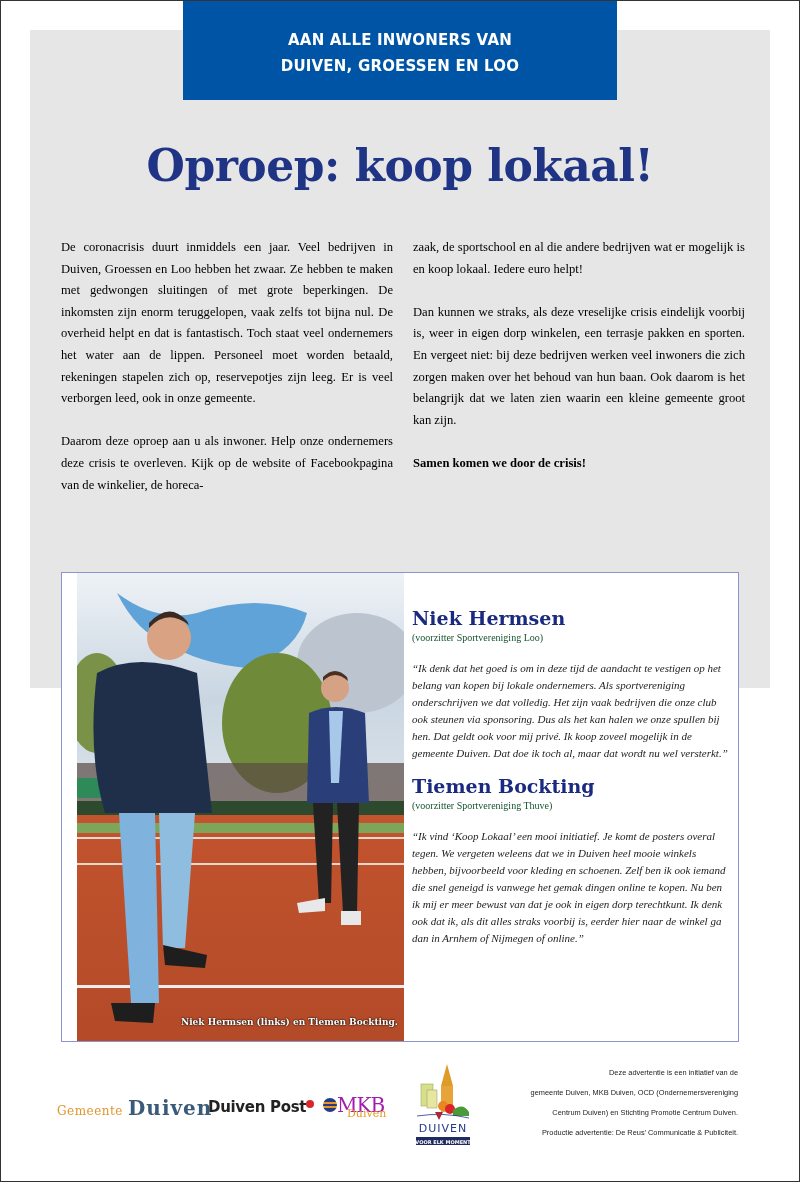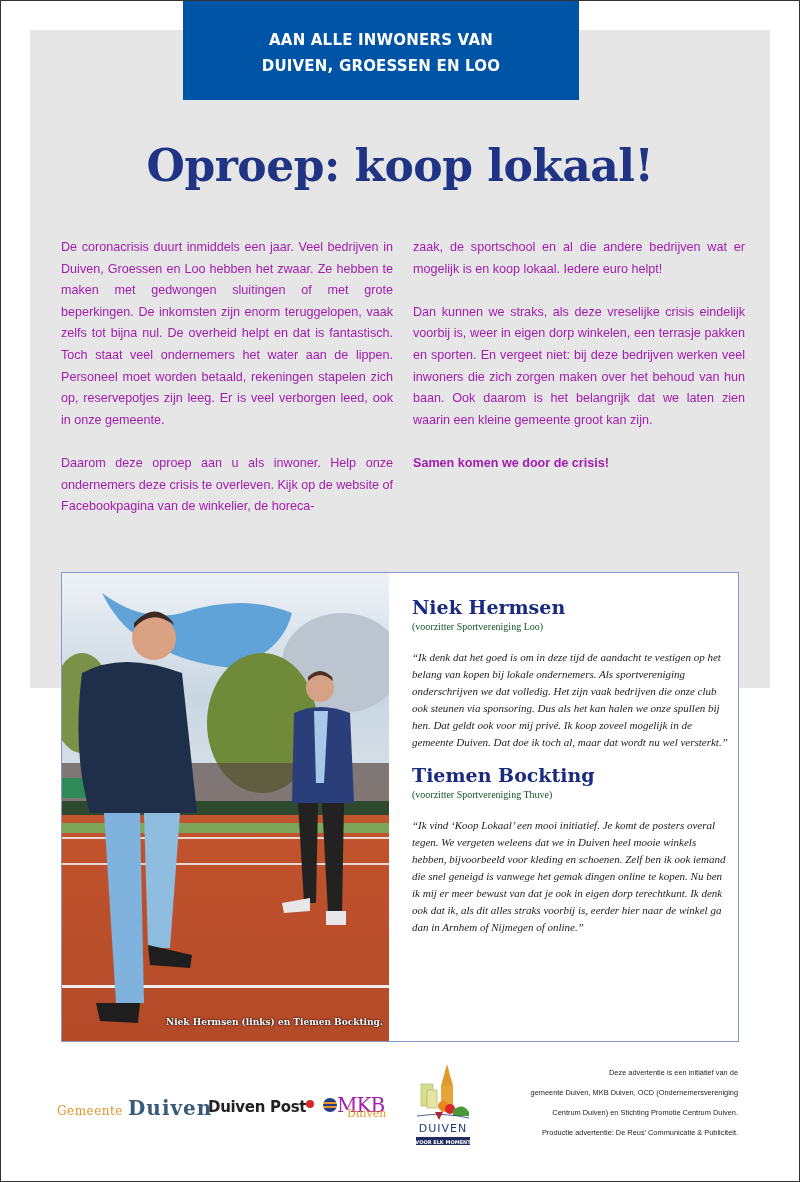--- a/index.html
+++ b/index.html
@@ -1,32 +1,32 @@
 <!DOCTYPE html>
 <html><head>
 <meta charset="utf-8">
 <style>
   * { box-sizing: border-box; margin: 0; padding: 0; }
   html, body { width: 800px; height: 1182px; background: #ffffff; overflow: hidden; }
   body { position: relative; font-family: "Liberation Sans", sans-serif; color: #1a1a1a; }
   .frame { position: absolute; left: 0; top: 0; width: 800px; height: 1182px; border: 1px solid #333; pointer-events: none; z-index: 10; }
   .grey-panel { position: absolute; left: 30px; top: 30px; width: 740px; height: 658px; background: #e6e6e6; }
-  .banner { position: absolute; left: 183px; top: 0; width: 396px; height: 100px; background: #0054a6; color: #fff; text-align: center; padding-top: 27px; font-weight: bold; font-size: 15px; line-height: 26px; letter-spacing: 0.2px; font-family: "DejaVu Sans", sans-serif; z-index: 2; }
+  .banner { position: absolute; left: 183px; top: 0; width: 434px; height: 100px; background: #0054a6; color: #fff; text-align: center; padding-top: 27px; font-weight: bold; font-size: 15px; line-height: 26px; letter-spacing: 0.2px; font-family: "DejaVu Sans", sans-serif; z-index: 2; }
   .banner span { display: block; }
   .headline { position: absolute; left: 0; width: 800px; top: 140px; text-align: center; font-family: "DejaVu Serif", serif; font-weight: bold; font-size: 44px; color: #1f3484; letter-spacing: -0.5px; }
-  .col { position: absolute; top: 237px; width: 332px; font-size: 12.6px; line-height: 21.6px; text-align: justify; color: #a21caf; font-family: Liberation Sans, sans-serif; }
+  .col { position: absolute; top: 237px; width: 332px; font-size: 12.6px; line-height: 21.6px; text-align: justify; color: #000000; font-family: Liberation Serif, serif; }
   .col.left { left: 61px; }
   .col.right { left: 413px; }
   .col p { margin-bottom: 21.6px; }
   .col p.bold { font-weight: bold; }
   .card { position: absolute; left: 61px; top: 572px; width: 678px; height: 470px; background: #fff; border: 1px solid #8b95cc; }
-  .photo { position: absolute; left: 0; top: 0; width: 327px; height: 468px; overflow: hidden; text-align: right; }
+  .photo { position: absolute; left: 15px; top: 0; width: 327px; height: 468px; overflow: hidden; text-align: right; }
   .photo svg { display: block; }
   .caption { position: absolute; right: 6px; bottom: 14px; color: #fff; font-family: "DejaVu Serif", serif; font-weight: bold; font-size: 9px; text-shadow: 0 0 2px #000, 0 0 1px #000; }
-  .quotes { position: absolute; left: 350px; top: 22px; width: 320px; font-family: "Liberation Serif", serif; }
+  .quotes { position: absolute; left: 350px; top: 33px; width: 320px; font-family: "Liberation Serif", serif; }
   .q-name { font-family: "DejaVu Serif", serif; font-weight: bold; font-size: 19px; color: #1a2a80; line-height: 24px; }
   .q-role { font-size: 10px; color: #14532d; line-height: 16px; margin-bottom: 14px; }
   .q-text { font-style: italic; font-size: 11px; line-height: 17px; color: #222; margin-bottom: 12px; }
   .logos { position: absolute; top: 1060px; left: 55px; width: 440px; height: 95px; }
   .logo { position: absolute; }
   .logo-gemeente { left: 2px; top: 36px; font-family: "DejaVu Serif", serif; white-space: nowrap; }
   .logo-gemeente .g1 { color: #e0962b; font-size: 12px; font-weight: normal; letter-spacing: 0.5px; }
   .logo-gemeente .g2 { color: #3a5a7a; font-size: 20px; font-weight: bold; letter-spacing: 1px; }
   .logo-post { left: 153px; top: 38px; font-family: "DejaVu Sans", sans-serif; font-weight: bold; font-size: 15px; color: #222; letter-spacing: -0.3px; white-space: nowrap; }
   .logo-post .dot { display: inline-block; width: 8px; height: 8px; border-radius: 50%; background: #d9252a; vertical-align: top; margin-top: 2px; }

